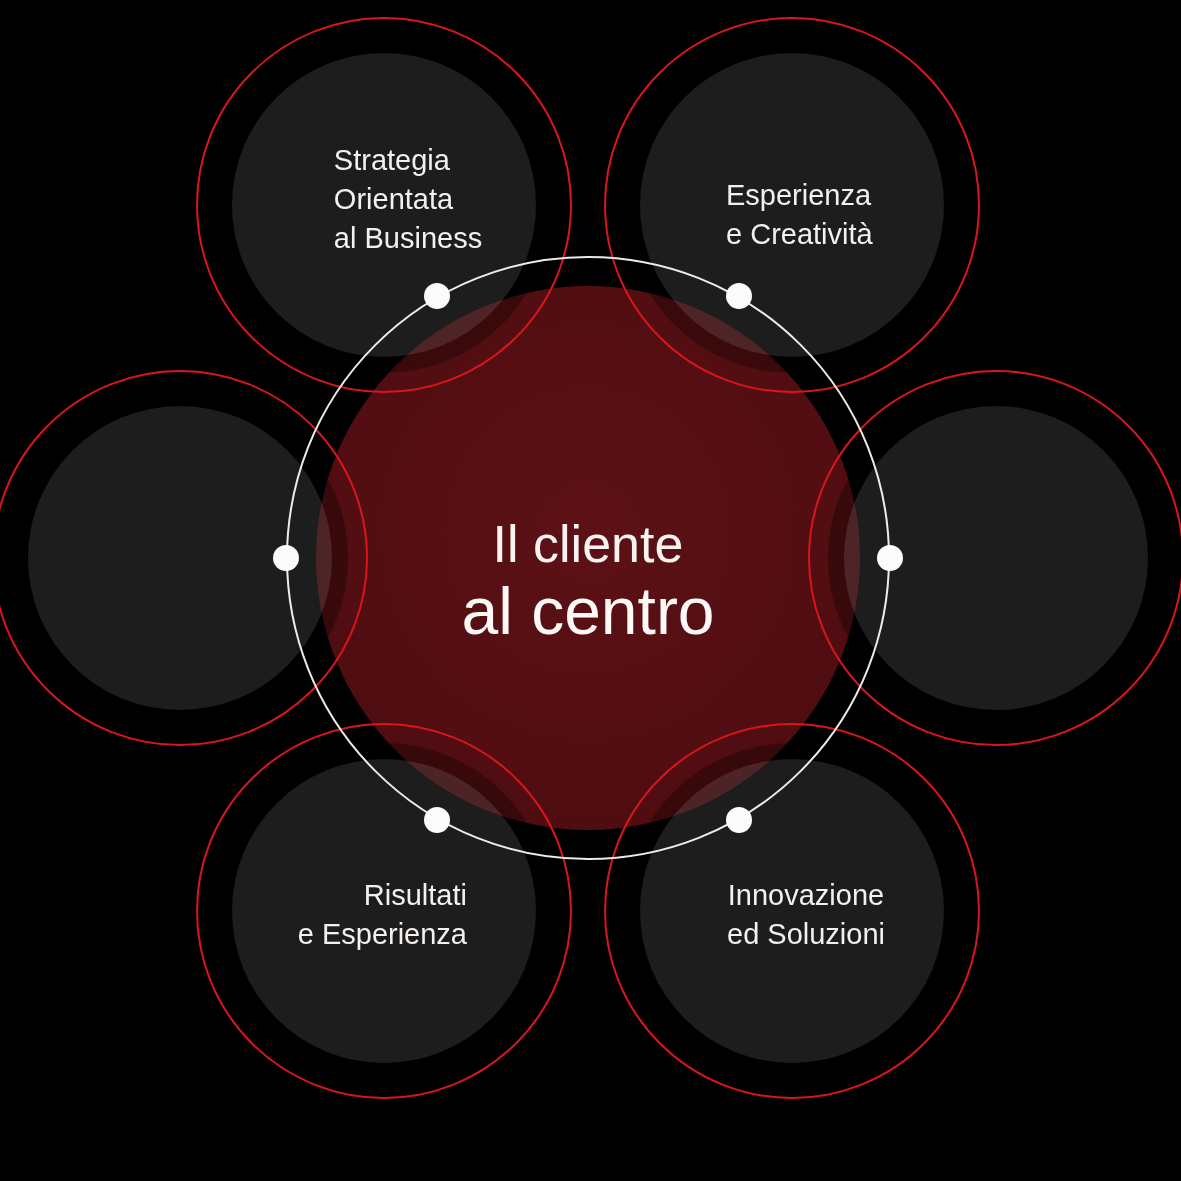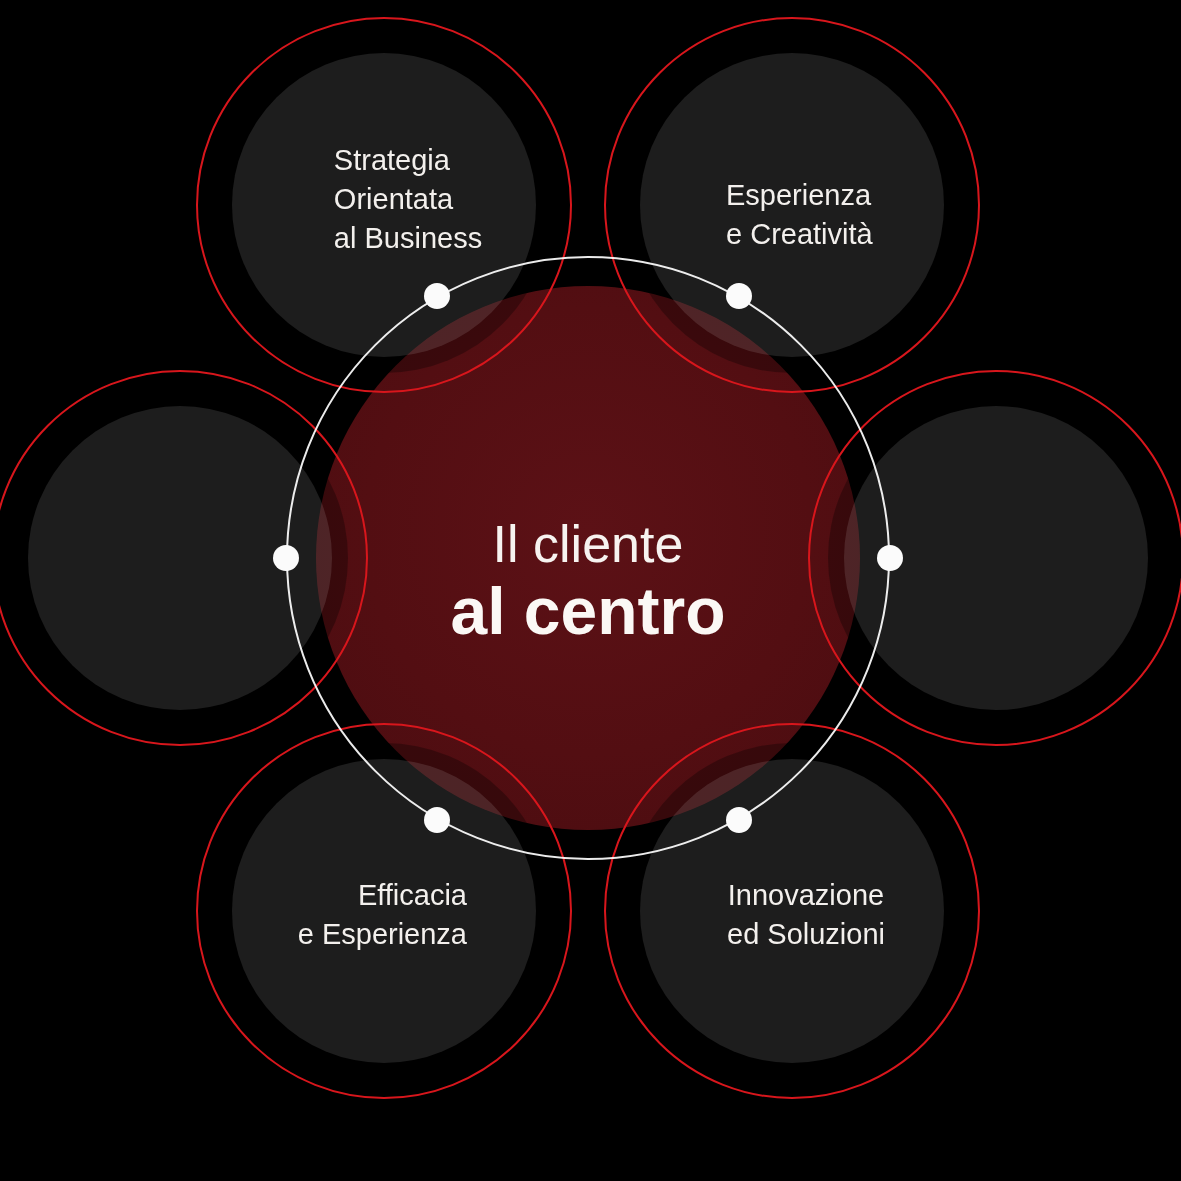--- a/index.html
+++ b/index.html
@@ -88,21 +88,21 @@
   .center-line1 {
     color: #F7F3F0;
     font-size: 52px;
     line-height: 56px;
     font-weight: 400;
   }
   .center-line2 {
     color: #FBF8F5;
     font-size: 66px;
     line-height: 78px;
-    font-weight: 700;
+    font-weight: 400;
   }
 </style>
 </head>
 <body>
 
 <div class="stage">
 
   <div class="c center-disc"></div>
 
   <div class="c halo pos-tl"></div>
@@ -148,21 +148,21 @@
 
   <div class="label label-soluzioni">
   </div>
 
   <div class="label label-innovazione">
     <div class="ln">Innovazione</div>
     <div class="ln">ed Soluzioni</div>
   </div>
 
   <div class="label label-supporto">
-    <div class="ln">Efficacia</div>
+    <div class="ln">Risultati</div>
     <div class="ln">e Esperienza</div>
   </div>
 
 
   <div class="center-label">
     <div class="center-line1">Il cliente</div>
     <div class="center-line2">al centro</div>
   </div>
 
 </div>

